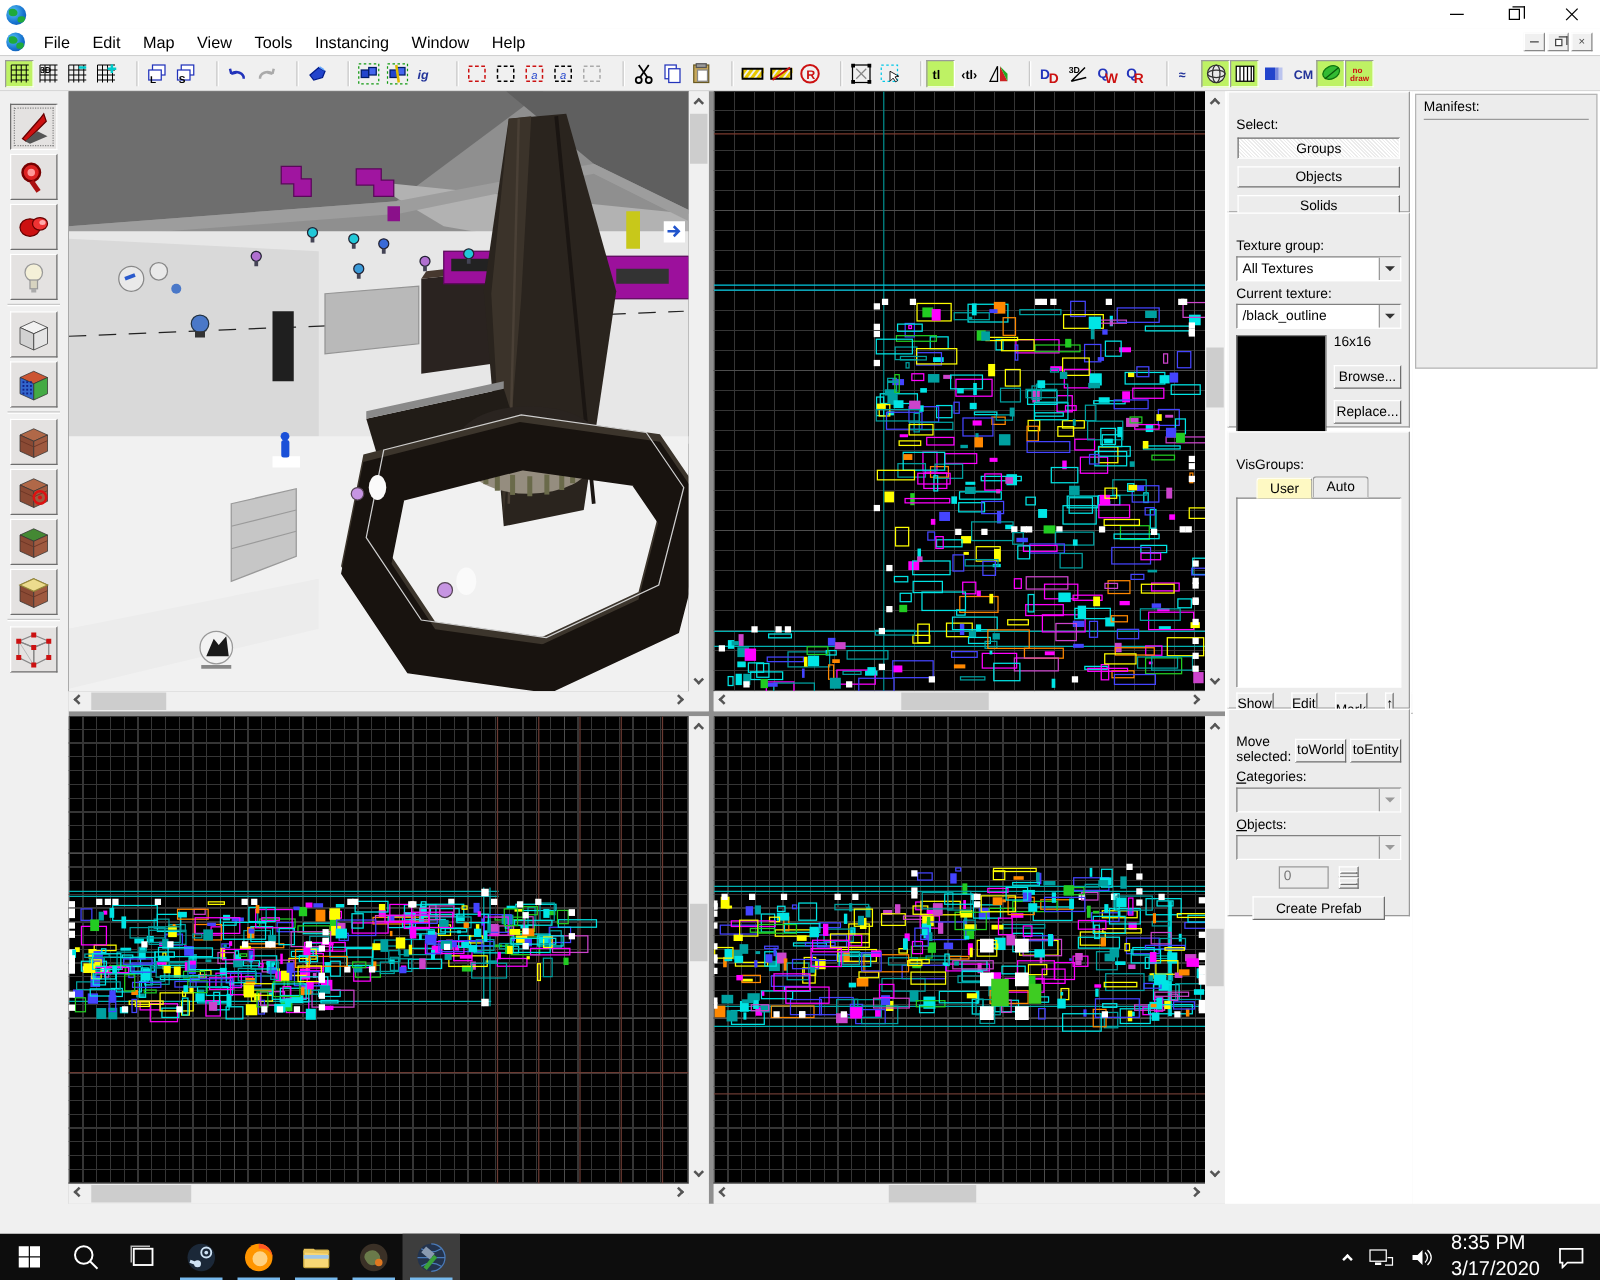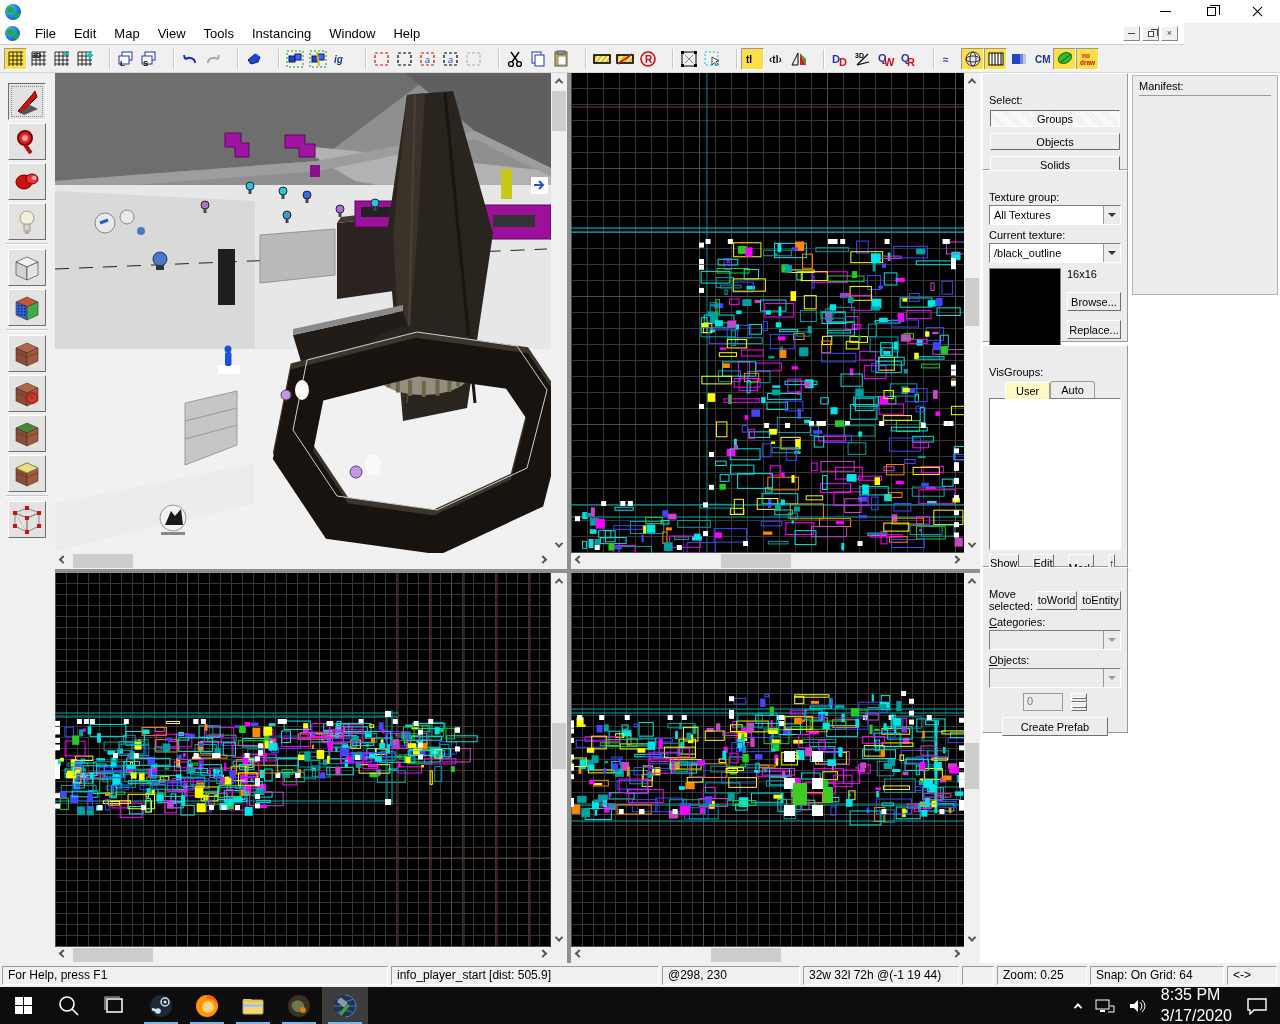--- a/index.html
+++ b/index.html
@@ -23,39 +23,39 @@
   .glyph-min { width:11px; height:1px; background:#000; }
   .glyph-restore { width:9px; height:9px; border:1px solid #000; position:relative; background:#fff; }
   .glyph-restore:before { content:""; position:absolute; left:2px; top:-3px; width:9px; height:9px;
     border:1px solid #000; border-left:none; border-bottom:none; }
   .glyph-close { position:relative; width:11px; height:11px; }
   .glyph-close:before,.glyph-close:after { content:""; position:absolute; left:5px; top:-1px;
     width:1px; height:13px; background:#000; }
   .glyph-close:before { transform:rotate(45deg); } .glyph-close:after { transform:rotate(-45deg); }
 
   
-  .menubar { position:absolute; left:0; top:23px; width:1184px; height:22px; background:#ffffff;
+  .menubar { position:absolute; left:0; top:23px; width:1280px; height:22px; background:#ffffff;
     display:flex; align-items:center; font-size:13px; color:#000; border-bottom:1px solid #d0d0d0; }
   .menubar .app-icon { width:15px; height:15px; }
   .menu-item { padding:2px 9px; }
   .mdi-controls { margin-left:auto; display:flex; gap:2px; margin-right:6px; }
   .mdi-btn { width:17px; height:15px; background:#f0f0f0; border:1px solid;
     border-color:#fff #888 #888 #fff; display:flex; align-items:center; justify-content:center;
     font-size:9px; color:#444; line-height:1; }
   .mdi-btn .glyph-min { width:7px; background:#444; }
   .mdi-btn .glyph-restore { width:6px; height:6px; border-color:#444; }
   .mdi-btn .glyph-restore:before { width:6px; height:6px; border-color:#444; }
 
   
   .toolbar { position:absolute; left:0; top:45px; width:1280px; height:28px; background:#f0f0f0;
     display:flex; align-items:center; padding-left:4px; border-bottom:1px solid #d7d7d7; }
   .tb-group { display:flex; align-items:center; margin-right:9px; }
   .tb-btn { width:23px; height:22px; display:flex; align-items:center; justify-content:center;
     background:transparent; border:1px solid transparent; position:relative; flex:0 0 auto; }
-  .tb-btn.pressed { background:#fde047; border-color:#9a9a9a #fff #fff #9a9a9a; }
+  .tb-btn.pressed { background:#bef264; border-color:#9a9a9a #fff #fff #9a9a9a; }
   .tb-sep { width:1px; height:20px; background:#c8c8c8; margin:0 4px; box-shadow:1px 0 0 #fff; }
   .tb-svg { display:block; }
 
   
   .toolstrip { position:absolute; left:0; top:73px; width:55px; height:890px; background:#f0f0f0; }
   .pal-btn { position:absolute; left:8px; width:38px; height:37px; background:#e4e2e1;
     border:1px solid; border-color:#fff #6e6e6e #6e6e6e #fff;
     display:flex; align-items:center; justify-content:center; }
   .pal-btn.active { border-color:#6e6e6e #fff #fff #6e6e6e; outline:1px dotted #888; outline-offset:-4px; }
   .pal-sep { position:absolute; left:6px; width:42px; height:1px; background:#c9c9c9; box-shadow:0 1px 0 #fff; }
@@ -2199,30 +2199,20 @@
       <div class="btn underline-first" style="width:106px;height:19px;margin:6px auto 0">Create Prefab</div>
     </div>
   </div>
 
   <div class="manifest">
     <div class="manifest-panel">
       <div class="hd">Manifest:</div>
     </div>
   </div>
 
-  <div class="statusbar" id="statusbar">
-      <div class="status-cell" style="width: 386px;">For Help, press F1</div>
-      <div class="status-cell" style="width: 268px;">info_player_start   [dist: 505.9]</div>
-      <div class="status-cell" style="width: 138px;">@298, 230</div>
-      <div class="status-cell" style="width: 156px;">32w 32l 72h @(-1 19 44)</div>
-      <div class="status-cell" style="width: 32px;"></div>
-      <div class="status-cell" style="width: 90px;">Zoom: 0.25</div>
-      <div class="status-cell" style="width: 134px;">Snap: On Grid: 64</div>
-      <div class="status-cell" style="width: 50px;">&lt;-&gt;</div>
-    </div>
 
   <div class="taskbar">
     <div id="taskbar-apps" style="display:flex">
         <div class="tb-item">
           <div class="win-logo">
             <div></div>
             <div></div>
             <div></div>
             <div></div>
           </div>

